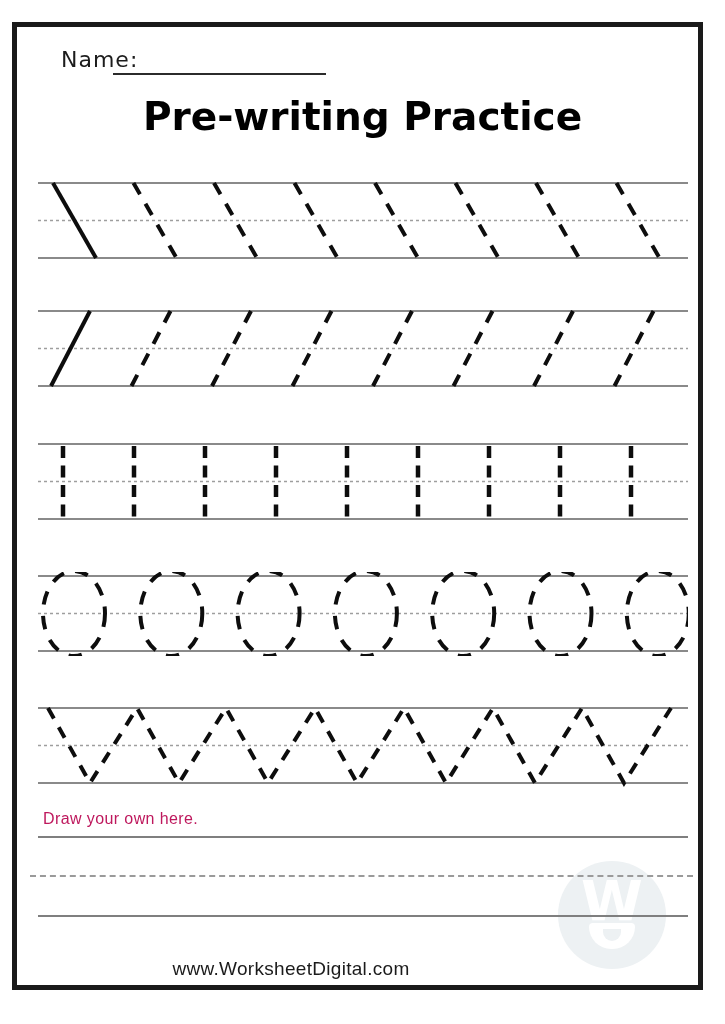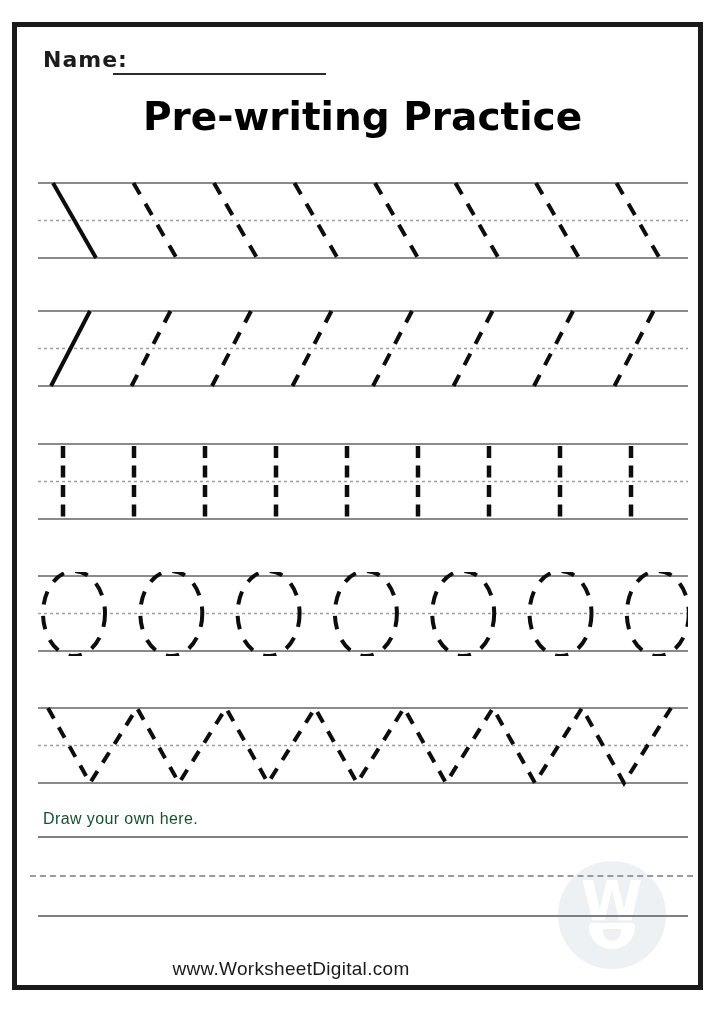--- a/index.html
+++ b/index.html
@@ -5,36 +5,36 @@
   html,body{margin:0;padding:0;background:#ffffff;}
   .page{
     position:relative;width:725px;height:1024px;background:#ffffff;
     font-family:"Liberation Sans",sans-serif;overflow:hidden;
   }
   .frame{
     position:absolute;left:12px;top:22px;width:691px;height:968px;
     border:5px solid #1a1a1a;box-sizing:border-box;background:transparent;z-index:2;
     pointer-events:none;
   }
-  .name-row{position:absolute;left:43px;top:47px;z-index:1;font-weight:bold;}
+  .name-row{position:absolute;left:61px;top:47px;z-index:1;}
   .name-label{
     font-family:"DejaVu Sans",sans-serif;font-size:22px;color:#1c1c1c;letter-spacing:1px;
   }
   .name-line{
     position:absolute;left:113px;top:73px;width:213px;height:0;
     border-bottom:2px solid #2b2b2b;z-index:1;
   }
   .title{
     position:absolute;left:0;top:94px;width:725px;text-align:center;
     font-family:"DejaVu Sans",sans-serif;font-weight:700;font-size:39px;
     color:#000000;letter-spacing:0px;z-index:1;
   }
   .trace-svg{position:absolute;left:38px;z-index:1;}
   .draw-prompt{
-    position:absolute;left:43px;top:810px;font-size:16px;color:#14532d;
+    position:absolute;left:43px;top:810px;font-size:16px;color:#be185d;
     letter-spacing:0.4px;z-index:1;
   }
   .rule-solid{
     position:absolute;left:38px;width:650px;height:0;border-top:2px solid #7f7f7f;z-index:1;
   }
   .rule-dashed{
     position:absolute;left:30px;width:663px;height:0;border-top:2px dashed #9a9a9a;z-index:1;
   }
   .footer-url{
     position:absolute;left:0;top:958px;width:582px;text-align:center;

